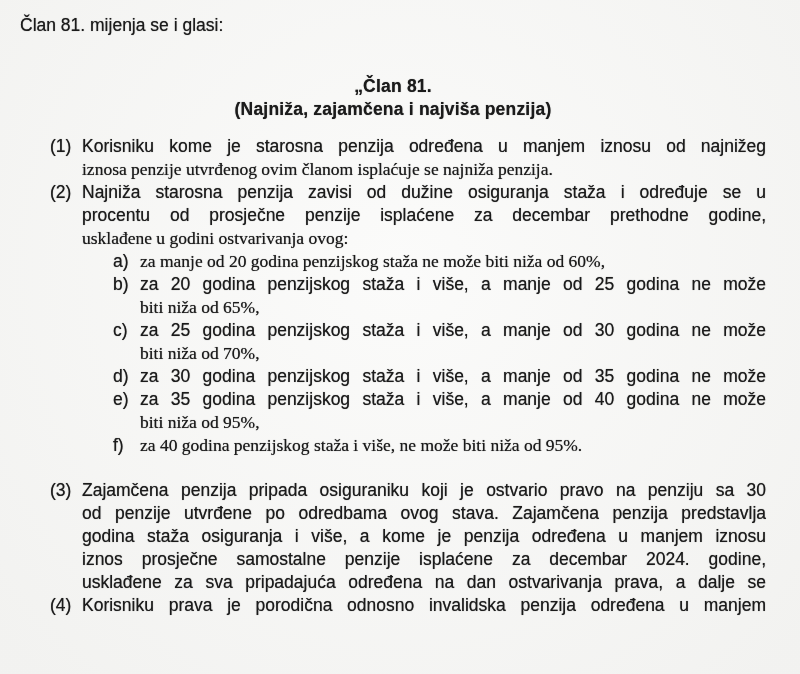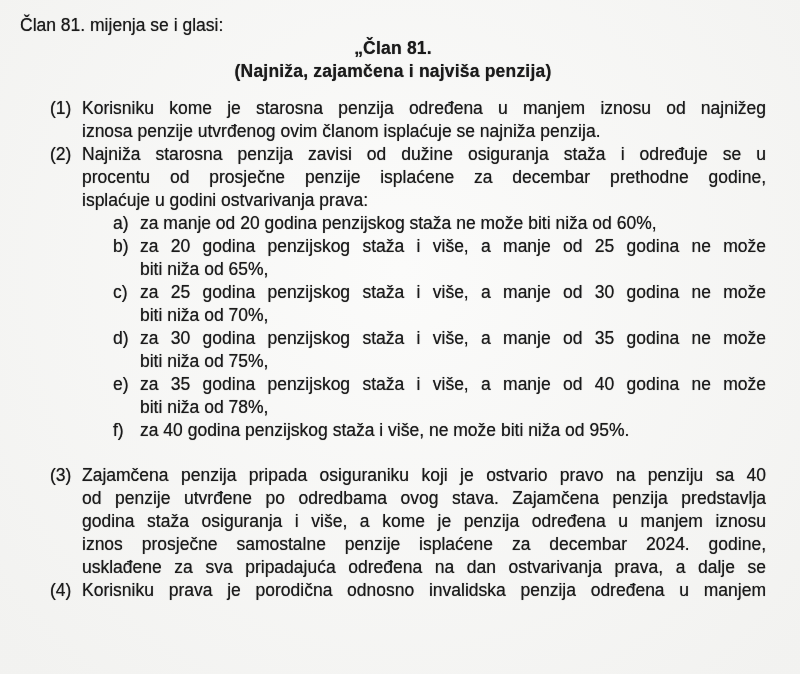--- a/index.html
+++ b/index.html
@@ -23,20 +23,21 @@
     background:
       radial-gradient(ellipse at 50% 40%, rgba(255,255,255,0.5), rgba(0,0,0,0.02) 95%);
   }
   .intro {
     white-space: nowrap;
   }
   .heading {
     text-align: center;
     font-weight: bold;
     letter-spacing: 0.2px;
+    margin-top: 38px;
   }
   .paras {
     margin-left: 30px;
     margin-top: 14px;
   }
   .para {
     display: flex;
   }
   .para.gap {
     margin-top: 22px;
@@ -60,20 +61,21 @@
   .sbody {
     flex: 1;
     min-width: 0;
   }
   .line {
     text-align: justify;
     text-align-last: justify;
   }
   .line.last {
     text-align-last: left;
+    font-family: Liberation Serif, serif;
   }
 </style>
 </head>
 <body style="background-color: rgb(247, 247, 245);">
 
 <div class="page" id="page" style="color: rgb(27, 27, 27);">
   <div class="intro">Član 81. mijenja se i glasi:</div>
   <div class="heading">
     <div>„Član 81.</div>
     <div>(Najniža, zajamčena i najviša penzija)</div>
@@ -84,21 +86,21 @@
         <div class="pbody">
           <div class="line">Korisniku kome je starosna penzija određena u manjem iznosu od najnižeg</div>
           <div class="line last">iznosa penzije utvrđenog ovim članom isplaćuje se najniža penzija.</div>
         </div>
       </div>
       <div class="para">
         <span class="pnum">(2)</span>
         <div class="pbody">
           <div class="line">Najniža starosna penzija zavisi od dužine osiguranja staža i određuje se u</div>
           <div class="line">procentu od prosječne penzije isplaćene za decembar prethodne godine,</div>
-          <div class="line last">isplaćuje u godini ostvarivanja prava:</div>
+          <div class="line last">usklađene u godini ostvarivanja ovog:</div>
           <div class="sublist">
             <div class="sub">
               <span class="slet">a)</span>
               <div class="sbody">
                 <div class="line last">za manje od 20 godina penzijskog staža ne može biti niža od 60%,</div>
               </div>
             </div>
             <div class="sub">
               <span class="slet">b)</span>
               <div class="sbody">
@@ -110,43 +112,42 @@
               <span class="slet">c)</span>
               <div class="sbody">
                 <div class="line">za 25 godina penzijskog staža i više, a manje od 30 godina ne može</div>
                 <div class="line last">biti niža od 70%,</div>
               </div>
             </div>
             <div class="sub">
               <span class="slet">d)</span>
               <div class="sbody">
                 <div class="line">za 30 godina penzijskog staža i više, a manje od 35 godina ne može</div>
-                <div class="line last">biti niža od 75%,</div>
               </div>
             </div>
             <div class="sub">
               <span class="slet">e)</span>
               <div class="sbody">
                 <div class="line">za 35 godina penzijskog staža i više, a manje od 40 godina ne može</div>
-                <div class="line last">biti niža od 78%,</div>
+                <div class="line last">biti niža od 95%,</div>
               </div>
             </div>
             <div class="sub">
               <span class="slet">f)</span>
               <div class="sbody">
                 <div class="line last">za 40 godina penzijskog staža i više, ne može biti niža od 95%.</div>
               </div>
             </div>
           </div>
         </div>
       </div>
       <div class="para gap">
         <span class="pnum">(3)</span>
         <div class="pbody">
-          <div class="line">Zajamčena penzija pripada osiguraniku koji je ostvario pravo na penziju sa 40</div>
+          <div class="line">Zajamčena penzija pripada osiguraniku koji je ostvario pravo na penziju sa 30</div>
           <div class="line">od penzije utvrđene po odredbama ovog stava. Zajamčena penzija predstavlja</div>
           <div class="line">godina staža osiguranja i više, a kome je penzija određena u manjem iznosu</div>
           <div class="line">iznos prosječne samostalne penzije isplaćene za decembar 2024. godine,</div>
           <div class="line">usklađene za sva pripadajuća određena na dan ostvarivanja prava, a dalje se</div>
         </div>
       </div>
       <div class="para">
         <span class="pnum">(4)</span>
         <div class="pbody">
           <div class="line">Korisniku prava je porodična odnosno invalidska penzija određena u manjem</div>

